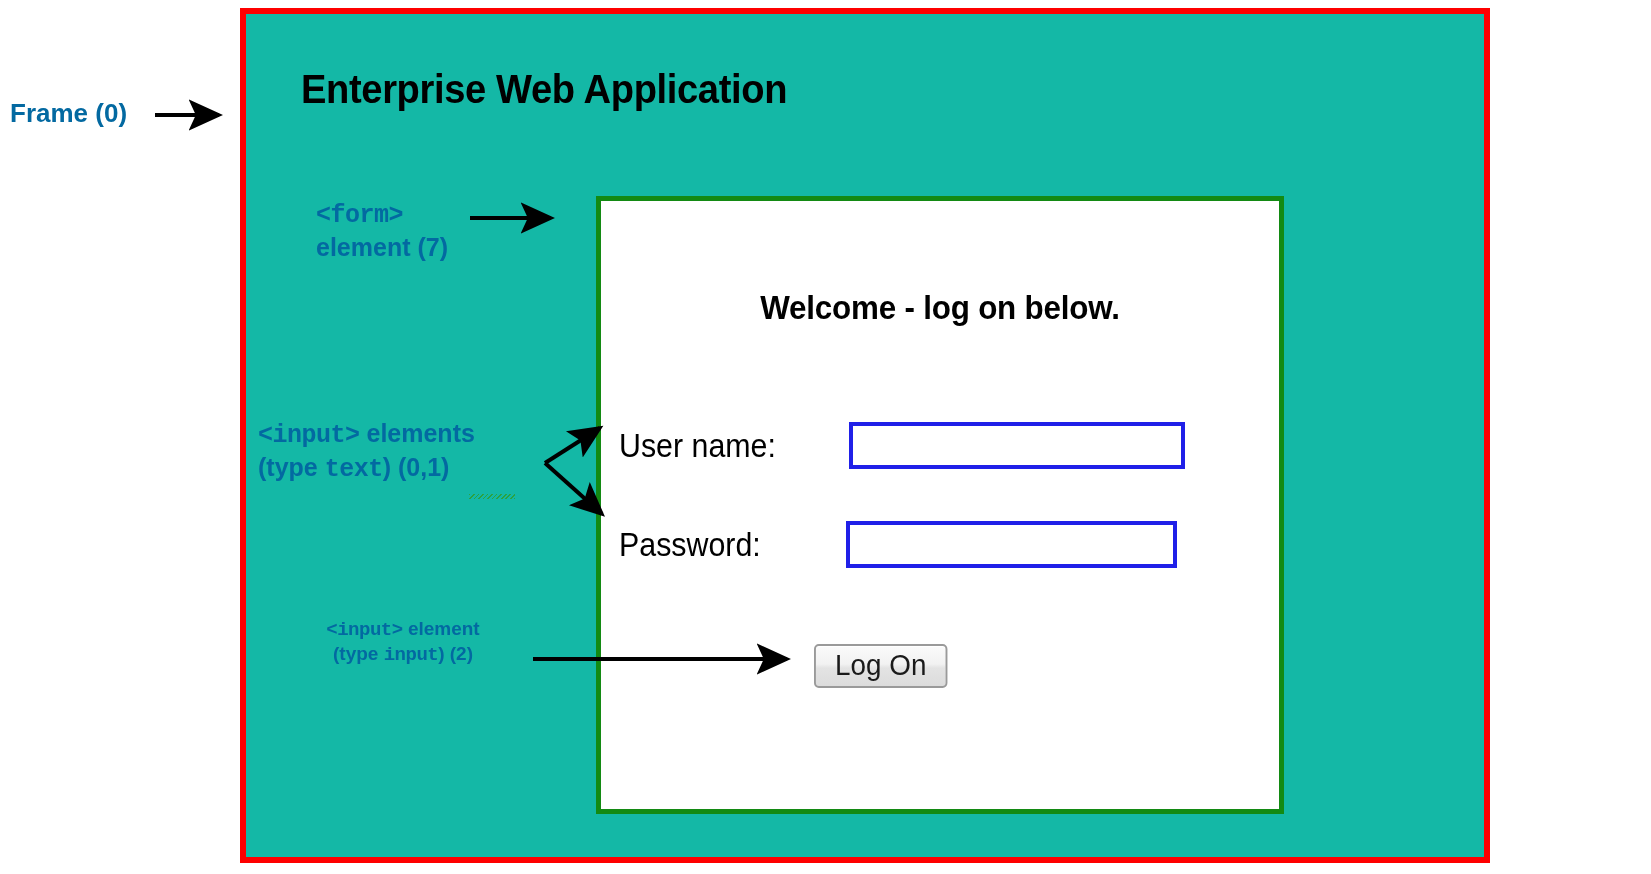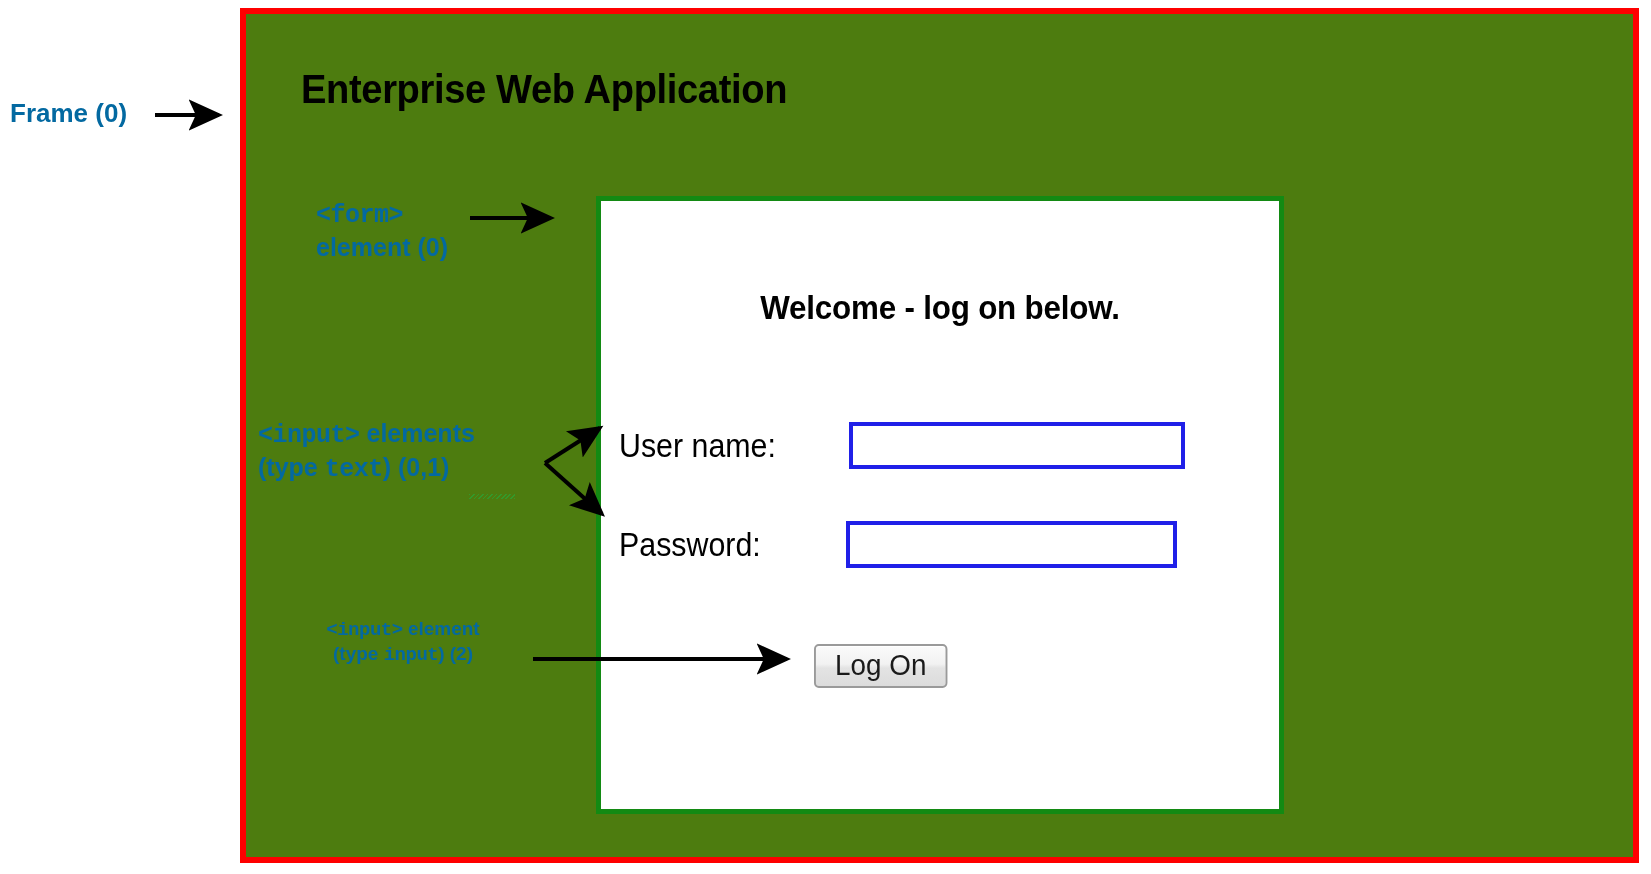--- a/index.html
+++ b/index.html
@@ -82,24 +82,24 @@
     width: 1651px;
     height: 874px;
     pointer-events: none;
   }
 
   
   #frame {
     position: absolute;
     left: 240px;
     top: 8px;
-    width: 1399px;
+    width: 1250px;
     height: 855px;
     border: 6px solid #fe0000;
-    background: #4d7c0f;
+    background: #14b8a6;
     box-sizing: border-box;
   }
 
   #app-title {
     position: absolute;
     left: 55px;
     top: 52px;
     font-family: "Liberation Sans Narrow", "Liberation Sans", sans-serif;
     font-weight: bold;
     font-size: 41px;
@@ -218,21 +218,21 @@
 
   </div>
 </div>
 
 <div class="annot" id="annot-frame">
   <span class="prose">Frame (0)</span>
 </div>
 
 <div class="annot" id="annot-form">
   <span class="mono">&lt;form&gt;</span><br>
-  <span class="prose">element (0)</span>
+  <span class="prose">element (7)</span>
 </div>
 
 <div class="annot" id="annot-inputs">
   <span class="mono">&lt;input&gt;</span>
   <span class="prose">elements</span><br>
   <span class="prose">(type </span><span class="mono">text</span><span class="prose">) (0,1)</span>
 </div>
 <div class="squiggle"></div>
 
 <div class="annot" id="annot-submit">

